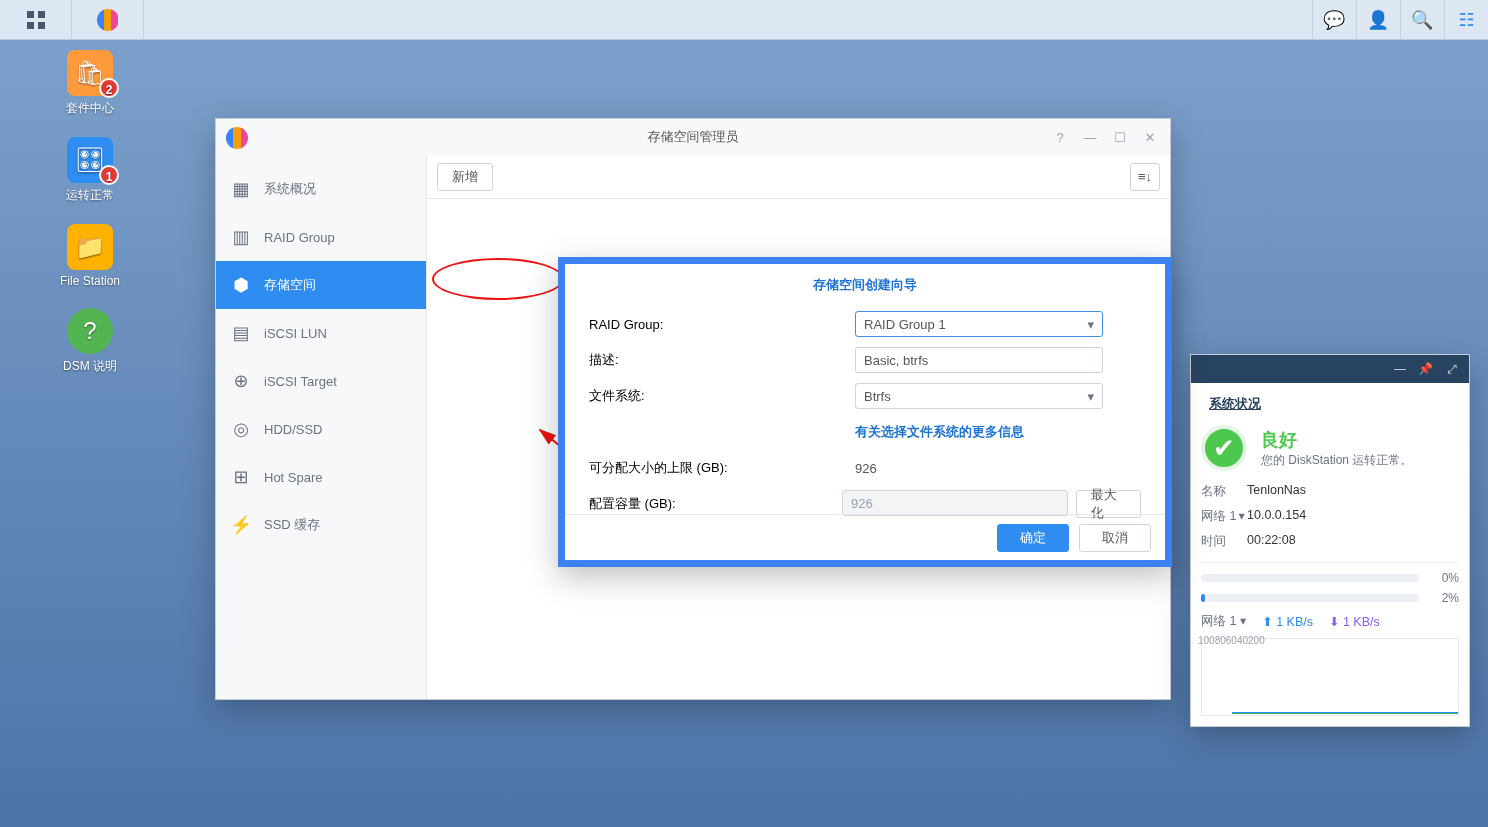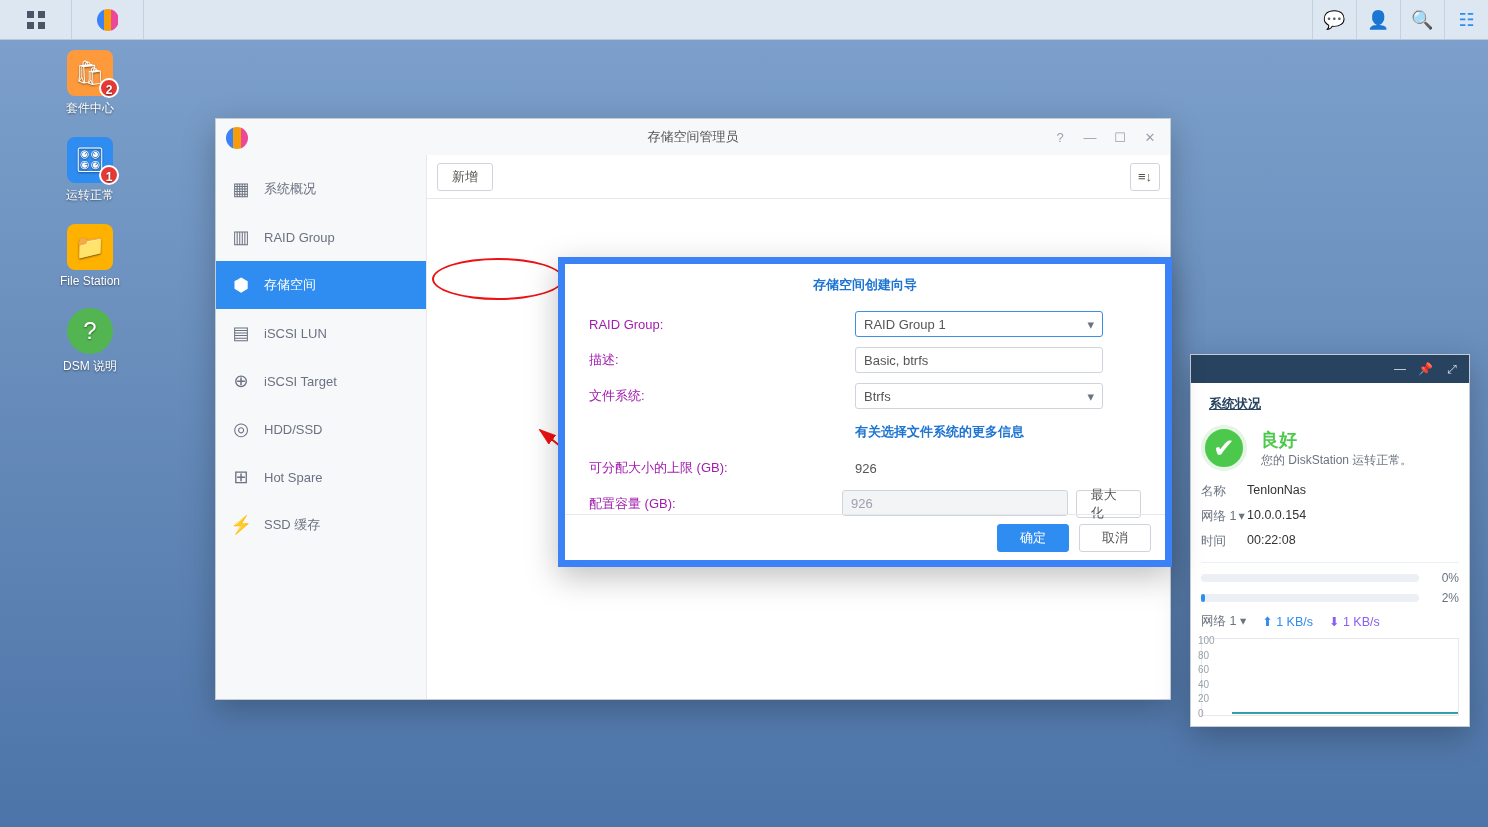--- a/index.html
+++ b/index.html
@@ -48,21 +48,21 @@
 
   
   .ellipse { position:absolute; border:2px solid #e11; border-radius:50%; pointer-events:none; }
   .arrow { position:absolute; pointer-events:none; }
 
   
   .win.wizard { top:257px; left:558px; width:614px; height:310px; background:#fff; border:7px solid #3b82f6; z-index:5; }
   .wiz-title { text-align:center; color:#1e74d2; font-weight:600; padding:12px 0 14px; }
   .form { padding:0 24px; }
   .row { display:flex; align-items:center; height:32px; margin-bottom:4px; }
-  .row .lab { width:242px; color:#a21caf; }
+  .row .lab { width:242px; color:#000000; }
   .row .val { flex:1; display:flex; gap:8px;margin-left:24px; }
   .input, .select { height:26px; border:1px solid #cfd4dc; border-radius:3px; padding:0 8px; width:248px; background:#fff; color:#555; display:flex; align-items:center; justify-content:space-between; }
   .select { cursor:pointer; }
   .select.hl { border-color:#3d8ee6; }
   .select .caret { color:#6b7280; }
   .input.disabled { background:#f3f4f6; color:#9aa2ad; }
   .link { color:#1e74d2; font-weight:600; cursor:pointer; }
   .static { color:#555; }
   .footer { position:absolute; bottom:0; left:0; right:0; border-top:1px solid #e6e8ec; height:46px; display:flex; align-items:center; justify-content:flex-end; padding:0 14px; gap:10px; }
   .btn.primary { background:#2f8cf0; border-color:#2f8cf0; color:#fff; padding:4px 22px; }
@@ -82,21 +82,21 @@
   .kv .k { width:46px; color:#6b7280; } .kv .v { color:#333; }
   .kv .caret-s { color:#6b7280; margin-left:2px; }
   .bar-row { display:flex; align-items:center; gap:10px; margin:6px 0; }
   .bar { flex:1; height:8px; background:#eceff3; border-radius:4px; position:relative; }
   .bar .fill { position:absolute; left:0; top:0; bottom:0; background:#2f8cf0; border-radius:4px; }
   .pct { width:30px; text-align:right; color:#6b7280; font-size:12px; }
   .net-row { display:flex; gap:16px; align-items:center; font-size:12.5px; padding:2px 0 6px; }
   .net-row .lbl { color:#6b7280; }
   .up { color:#2f8cf0; } .dn { color:#8b5cf6; }
   .chart { position:relative; height:78px; border:1px solid #e6e8ec; margin-top:2px; }
-  .y-axis { position:absolute; left:-4px; top:-4px; bottom:-4px; width:30px; display:flex; flex-direction:column; justify-content:space-between; font-size:10px; color:#9aa2ad; }
+  .y-axis { position:absolute; left:-4px; top:-4px; bottom:-4px; width:30px; display:flex; flex-direction:row; justify-content:space-between; font-size:10px; color:#9aa2ad; text-align:right; }
   .chart-inner { position:absolute; inset:0 0 0 30px; }
   .chart-line { position:absolute; left:0; right:0; bottom:1px; height:1px; background:#34b560; }
   .chart-line.blue { background:#2f8cf0; bottom:2px; }
 
   .divider { height:1px; background:#eceff3; margin:8px 0; }
 </style>
 </head>
 <body>
 
 <div class="taskbar">

